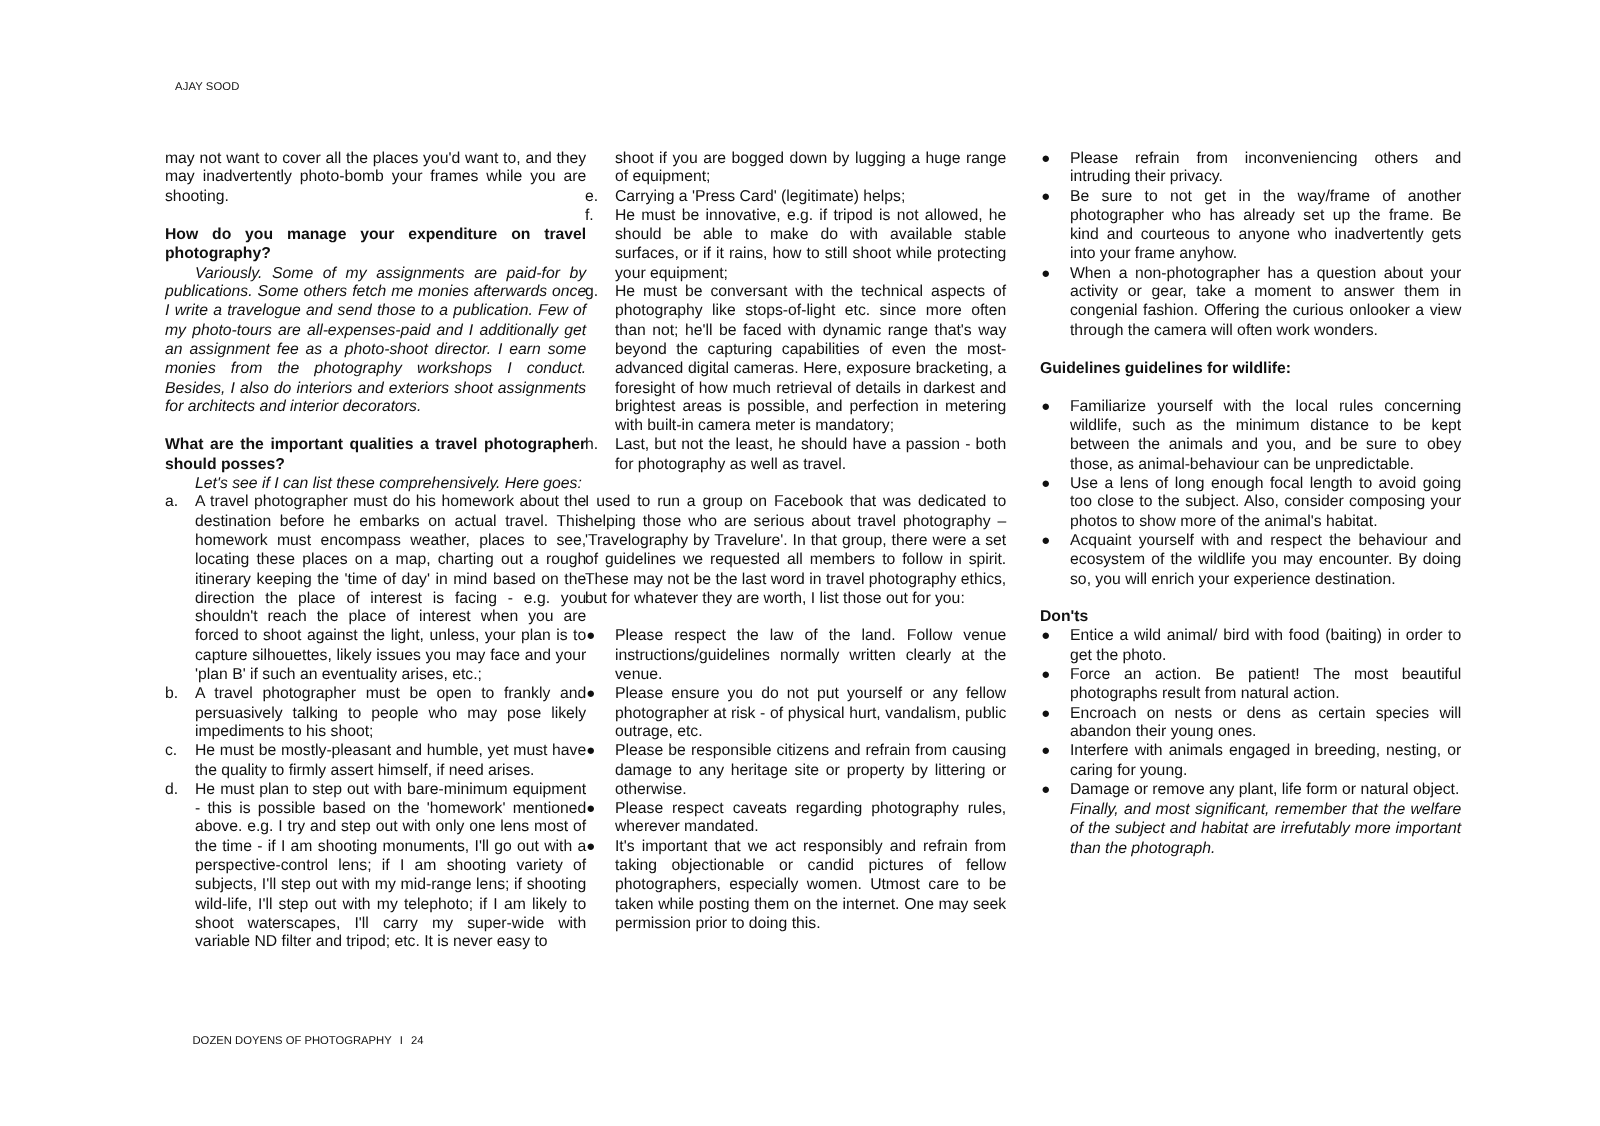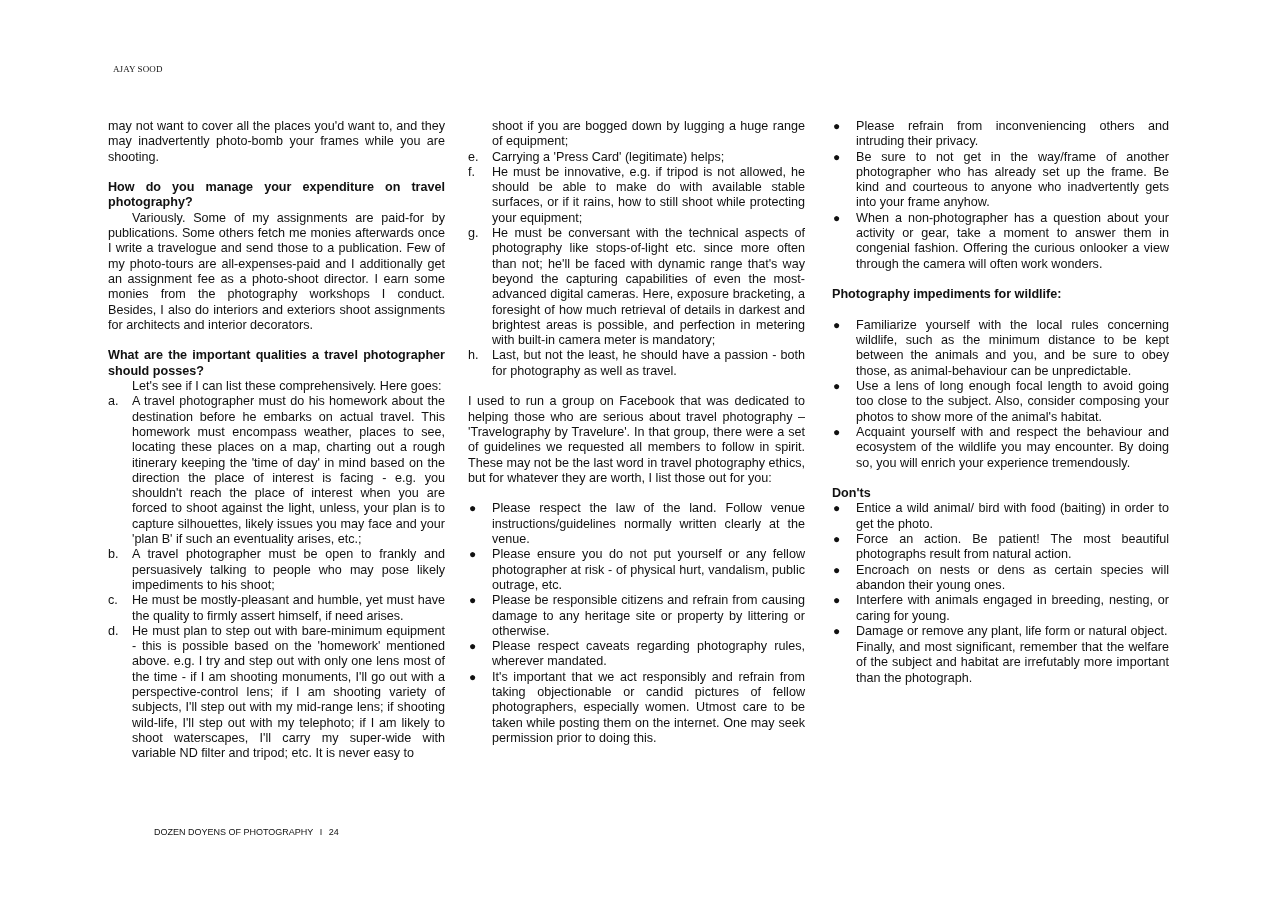--- a/index.html
+++ b/index.html
@@ -1,45 +1,45 @@
 <!DOCTYPE html>
 <html><head>
 <meta charset="utf-8">
 <style>
   html, body { margin: 0; padding: 0; background: #ffffff; }
   body {
     width: 1280px; height: 901px; position: relative; overflow: hidden;
     font-family: "Liberation Sans", sans-serif; color: #111111;
   }
   .running-head {
-    position: absolute; left: 113px; top: 64px;
-    font-size: 9px; letter-spacing: 0.1px; font-family: Liberation Serif, serif;
+    position: absolute; left: 140px; top: 64px;
+    font-size: 9px; letter-spacing: 0.1px;
   }
   .footer {
     position: absolute; left: 124px; top: 827px;
     font-size: 9px;
     margin-left: 30px;
   }
   .col {
     position: absolute; top: 119px; width: 337px;
     font-size: 12.6px; line-height: 15.3px;
     text-align: justify;
   }
-  .col1 { left: 108px; }
+  .col1 { left: 132px; }
   .col2 { left: 468px; }
   .col3 { left: 832px; }
   p { margin: 0; }
   .gap { height: 15.3px; }
   .heading { font-weight: bold; text-align: justify; }
-  .indent { text-indent: 24px; }
+  .indent { text-indent: 24px; font-style: italic; }
   .item { position: relative; padding-left: 24px; }
   .marker { position: absolute; left: 0; top: 0; }
   .bullet-marker { position: absolute; left: 1px; top: 0; font-size: 12px; }
   .item p { text-align: justify; }
-  .closing { padding-left: 24px; margin-top: 1px; }
+  .closing { padding-left: 24px; margin-top: 1px; font-style: italic; }
 </style>
 </head>
 <body>
 
 <div class="running-head">AJAY SOOD</div>
 
 <div class="col col1">
   <p>may not want to cover all the places you'd want to, and they may inadvertently photo-bomb your frames while you are shooting.</p>
   <div class="gap"></div>
   <p class="heading">How do you manage your expenditure on travel photography?</p>
@@ -117,33 +117,33 @@
   </div>
   <div class="item">
     <span class="bullet-marker">●</span>
     <p>Be sure to not get in the way/frame of another photographer who has already set up the frame. Be kind and courteous to anyone who inadvertently gets into your frame anyhow.</p>
   </div>
   <div class="item">
     <span class="bullet-marker">●</span>
     <p>When a non-photographer has a question about your activity or gear, take a moment to answer them in congenial fashion. Offering the curious onlooker a view through the camera will often work wonders.</p>
   </div>
   <div class="gap"></div>
-  <p class="heading">Photography impediments for wildlife:</p>
+  <p class="heading">Guidelines guidelines for wildlife:</p>
   <div class="gap"></div>
   <div class="item">
     <span class="bullet-marker">●</span>
     <p>Familiarize yourself with the local rules concerning wildlife, such as the minimum distance to be kept between the animals and you, and be sure to obey those, as animal-behaviour can be unpredictable.</p>
   </div>
   <div class="item">
     <span class="bullet-marker">●</span>
     <p>Use a lens of long enough focal length to avoid going too close to the subject. Also, consider composing your photos to show more of the animal's habitat.</p>
   </div>
   <div class="item">
     <span class="bullet-marker">●</span>
-    <p>Acquaint yourself with and respect the behaviour and ecosystem of the wildlife you may encounter. By doing so, you will enrich your experience tremendously.</p>
+    <p>Acquaint yourself with and respect the behaviour and ecosystem of the wildlife you may encounter. By doing so, you will enrich your experience destination.</p>
   </div>
   <div class="gap"></div>
   <p class="heading">Don'ts</p>
   <div class="item">
     <span class="bullet-marker">●</span>
     <p>Entice a wild animal/ bird with food (baiting) in order to get the photo.</p>
   </div>
   <div class="item">
     <span class="bullet-marker">●</span>
     <p>Force an action. Be patient! The most beautiful photographs result from natural action.</p>

